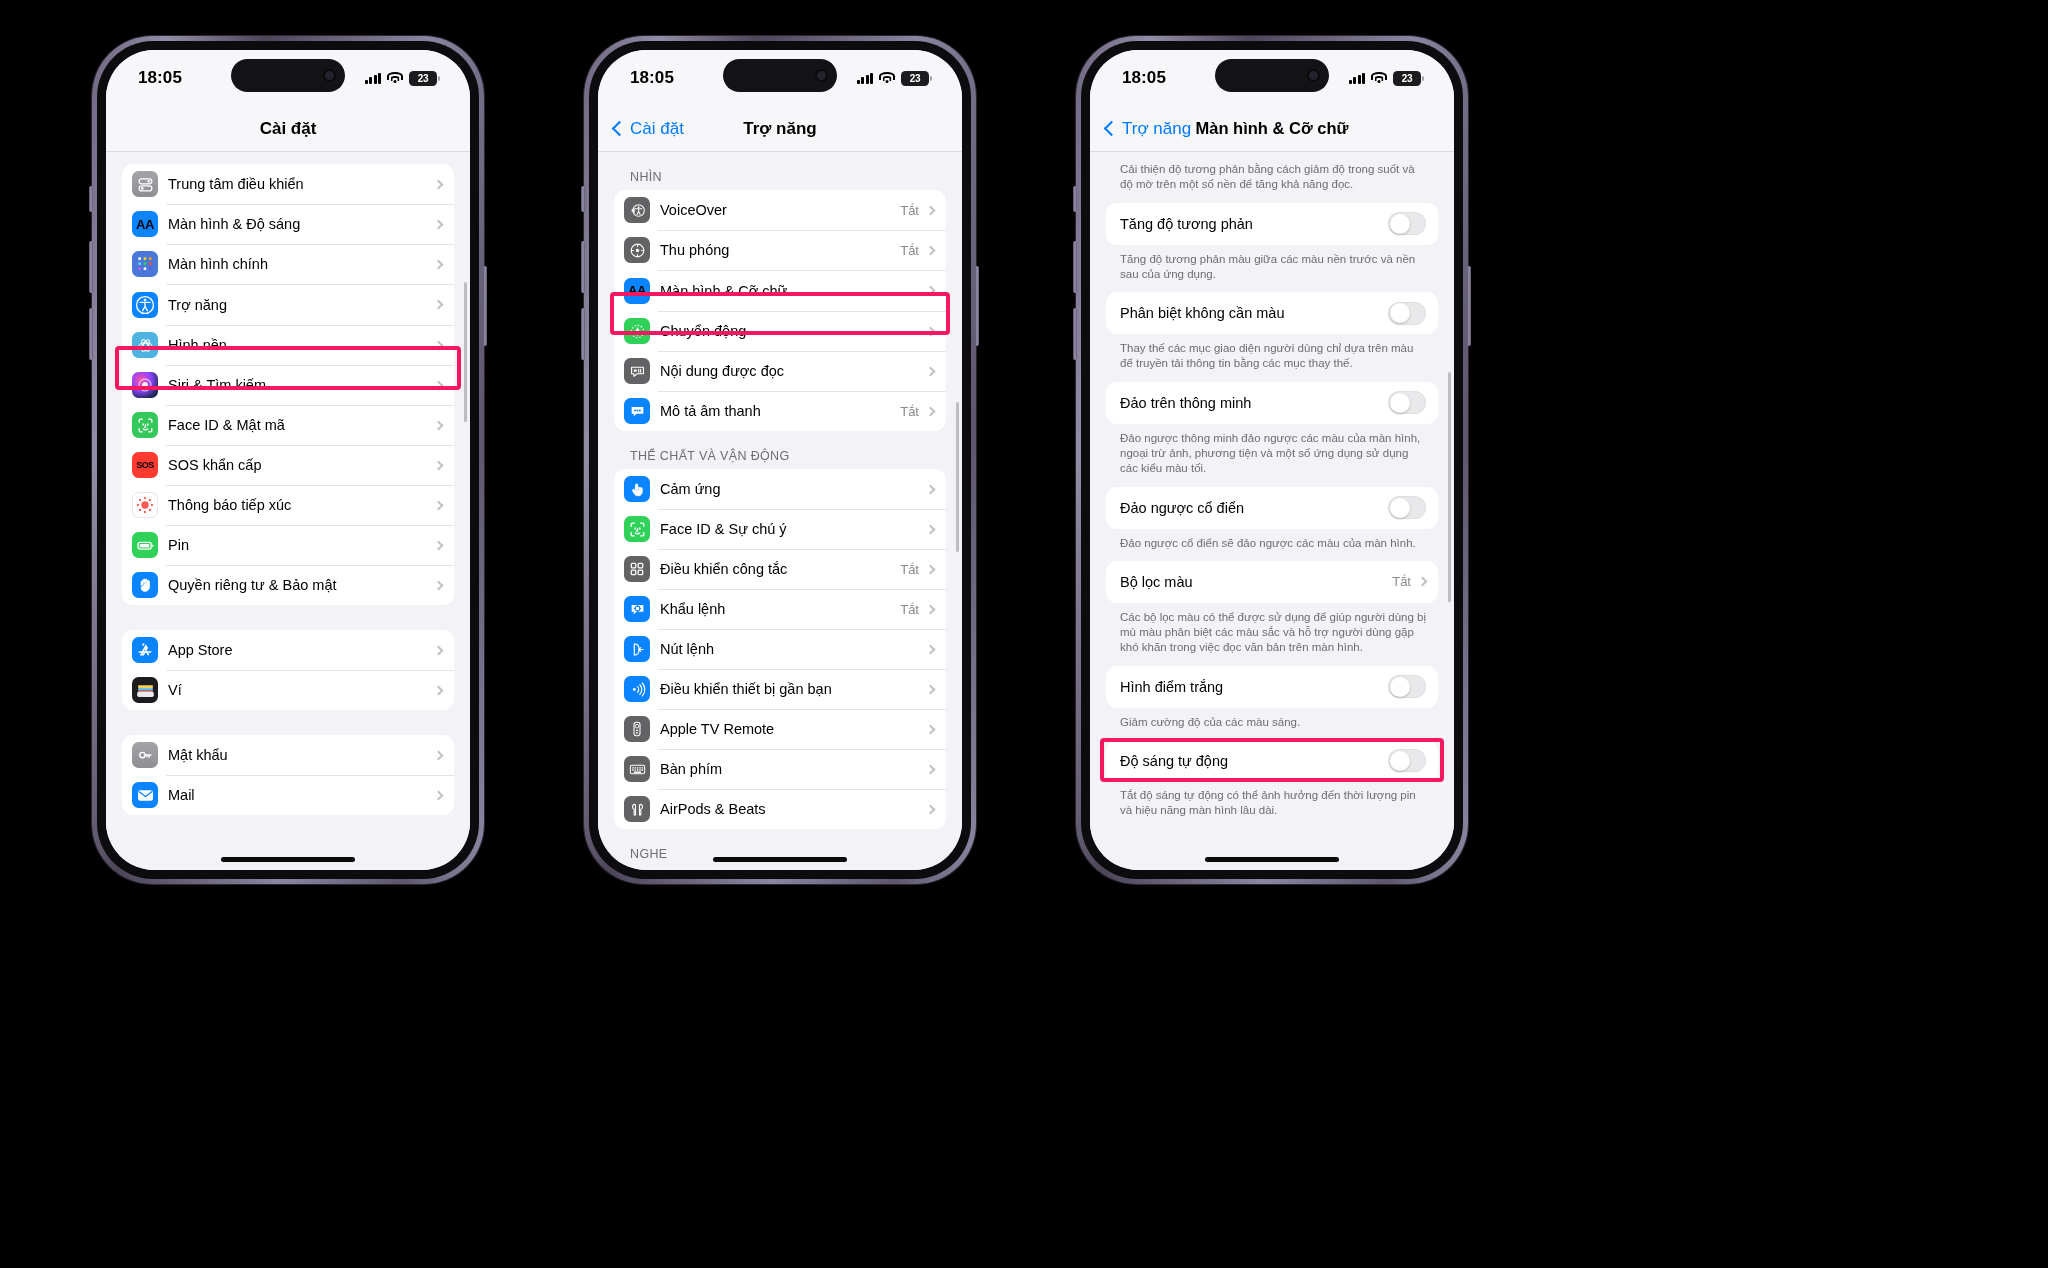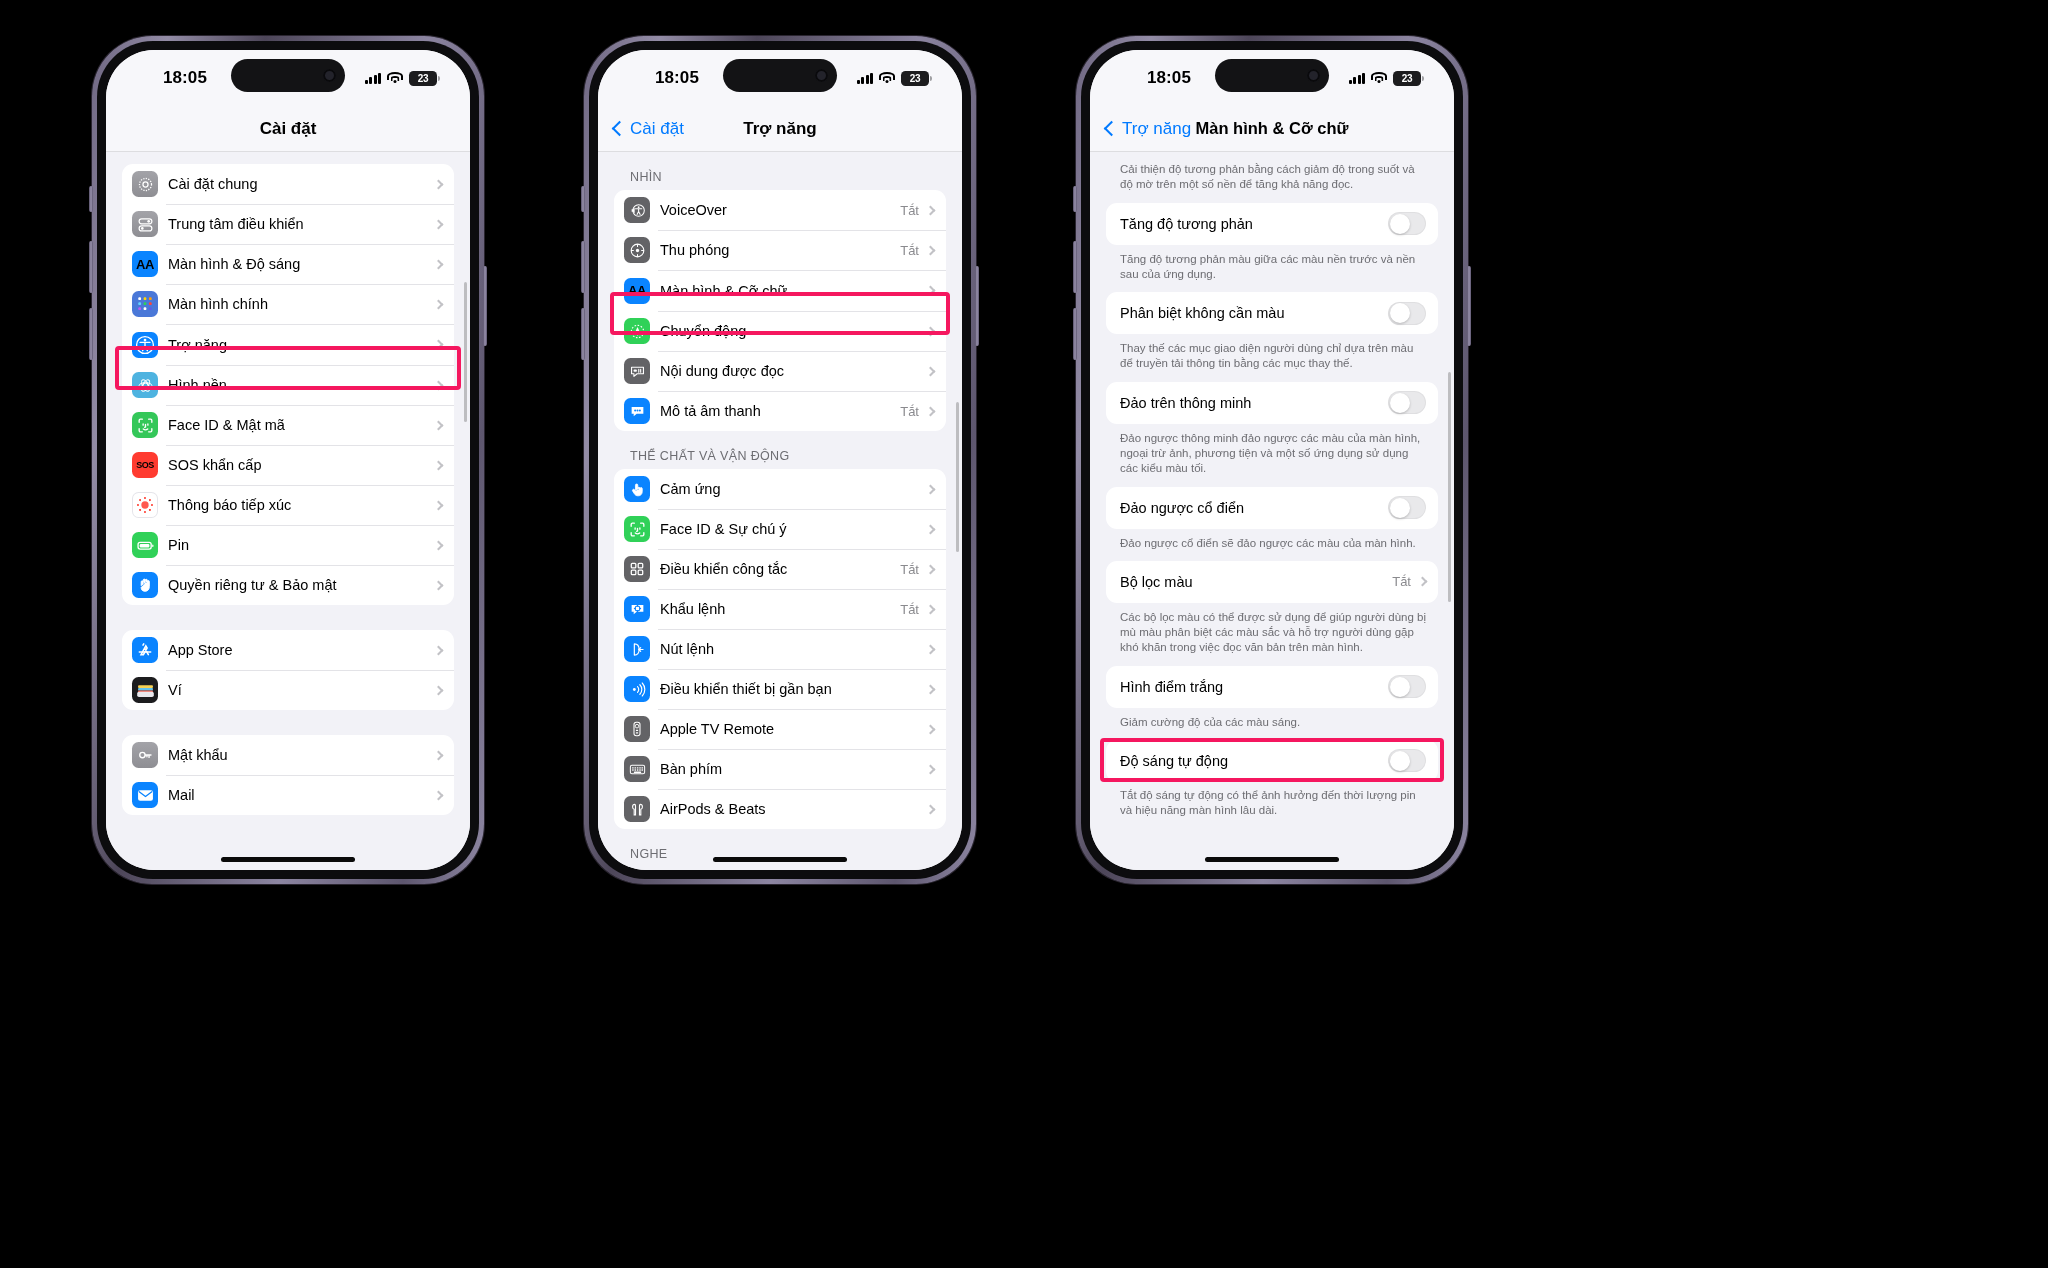--- a/index.html
+++ b/index.html
@@ -36,21 +36,21 @@
   .bl { left: -3px; width: 4px; }
   .br { right: -3px; width: 4px; }
 
   
   .statusbar {
     position: relative; height: 56px;
     display: flex; align-items: center;
     padding: 0 30px 0 32px;
     background: #f7f7fa;
   }
-  .sb-time { font-size: 17px; font-weight: 700; color: #000; letter-spacing: .1px; width: 72px; margin-left: 25px; }
+  .sb-time { font-size: 17px; font-weight: 700; color: #000; letter-spacing: .1px; width: 72px; }
   .sb-right { margin-left: auto; display: flex; align-items: center; gap: 6px; }
   .dyn-island {
     position: absolute; left: 50%; transform: translateX(-50%);
     top: 9px; width: 114px; height: 33px; border-radius: 20px; background: #131315;
     display: flex; align-items: center; justify-content: flex-end; padding-right: 9px;
   }
   .island-cam { width: 13px; height: 13px; border-radius: 50%; background: #23232b; box-shadow: inset 0 0 0 2px #0a0a0c; }
 
   .bars { display: flex; align-items: flex-end; gap: 1.5px; height: 11px; }
   .bars i { display: block; width: 3px; background: #000; border-radius: 1px; }
@@ -167,34 +167,20 @@
 
         <div class="navbar">
           <div class="nav-title">Cài đặt</div>
         </div>
 
         <div class="body">
           <div class="card" style="margin-top:12px;">
             <div class="row">
               <div class="ico g-gray">
                   <div class="glyph">
-                    <svg width="19" height="19" viewBox="0 0 24 24">
-                      <g fill="none" stroke="#fff" stroke-width="1.6">
-                        <circle cx="12" cy="12" r="3.2"></circle>
-                        <circle cx="12" cy="12" r="7.6" stroke-dasharray="1.6 1.6"></circle>
-                      </g>
-                    </svg>
-                  </div>
-                </div>
-              <div class="lbl">Cài đặt chung</div>
-              <div class="chev"></div>
-            </div>
-            <div class="row">
-              <div class="ico g-gray">
-                  <div class="glyph">
                     <svg width="17" height="17" viewBox="0 0 24 24">
                       <g fill="none" stroke="#fff" stroke-width="1.7">
                         <rect x="3" y="4" width="18" height="7" rx="3.5"></rect>
                         <rect x="3" y="14" width="18" height="7" rx="3.5"></rect>
                       </g>
                       <circle cx="16.5" cy="7.5" r="1.9" fill="#fff"></circle>
                       <circle cx="7.5" cy="17.5" r="1.9" fill="#fff"></circle>
                     </svg>
                   </div>
                 </div>
@@ -249,20 +235,32 @@
                       <g fill="none" stroke="#fff" stroke-width="1.2">
                         <circle cx="12" cy="12" r="3"></circle>
                         <ellipse cx="12" cy="12" rx="8" ry="3.6"></ellipse>
                         <ellipse cx="12" cy="12" rx="8" ry="3.6" transform="rotate(60 12 12)"></ellipse>
                         <ellipse cx="12" cy="12" rx="8" ry="3.6" transform="rotate(120 12 12)"></ellipse>
                       </g>
                     </svg>
                   </div>
                 </div>
               <div class="lbl">Hình nền</div>
+              <div class="chev"></div>
+            </div>
+            <div class="row">
+              <div class="ico g-siri">
+                  <div class="glyph">
+                    <svg width="22" height="22" viewBox="0 0 24 24">
+                      <circle cx="12" cy="12" r="6.5" fill="none" stroke="rgba(255,255,255,.75)" stroke-width="1.1"></circle>
+                      <circle cx="12" cy="12" r="3.2" fill="rgba(255,255,255,.92)"></circle>
+                    </svg>
+                  </div>
+                </div>
+              <div class="lbl">Siri &amp; Tìm kiếm</div>
               <div class="chev"></div>
             </div>
             <div class="row">
               <div class="ico g-green">
                   <div class="glyph">
                     <svg width="19" height="19" viewBox="0 0 24 24">
                       <g fill="none" stroke="#fff" stroke-width="1.7" stroke-linecap="round">
                         <path d="M4 8V5.6A1.6 1.6 0 0 1 5.6 4H8M16 4h2.4A1.6 1.6 0 0 1 20 5.6V8M20 16v2.4a1.6 1.6 0 0 1-1.6 1.6H16M8 20H5.6A1.6 1.6 0 0 1 4 18.4V16"></path>
                         <path d="M9 10v1.6M15 10v1.6M12 10.6v3.2l-1 .6M9.2 16.4c1.6 1.3 4 1.3 5.6 0"></path>
                       </g>

